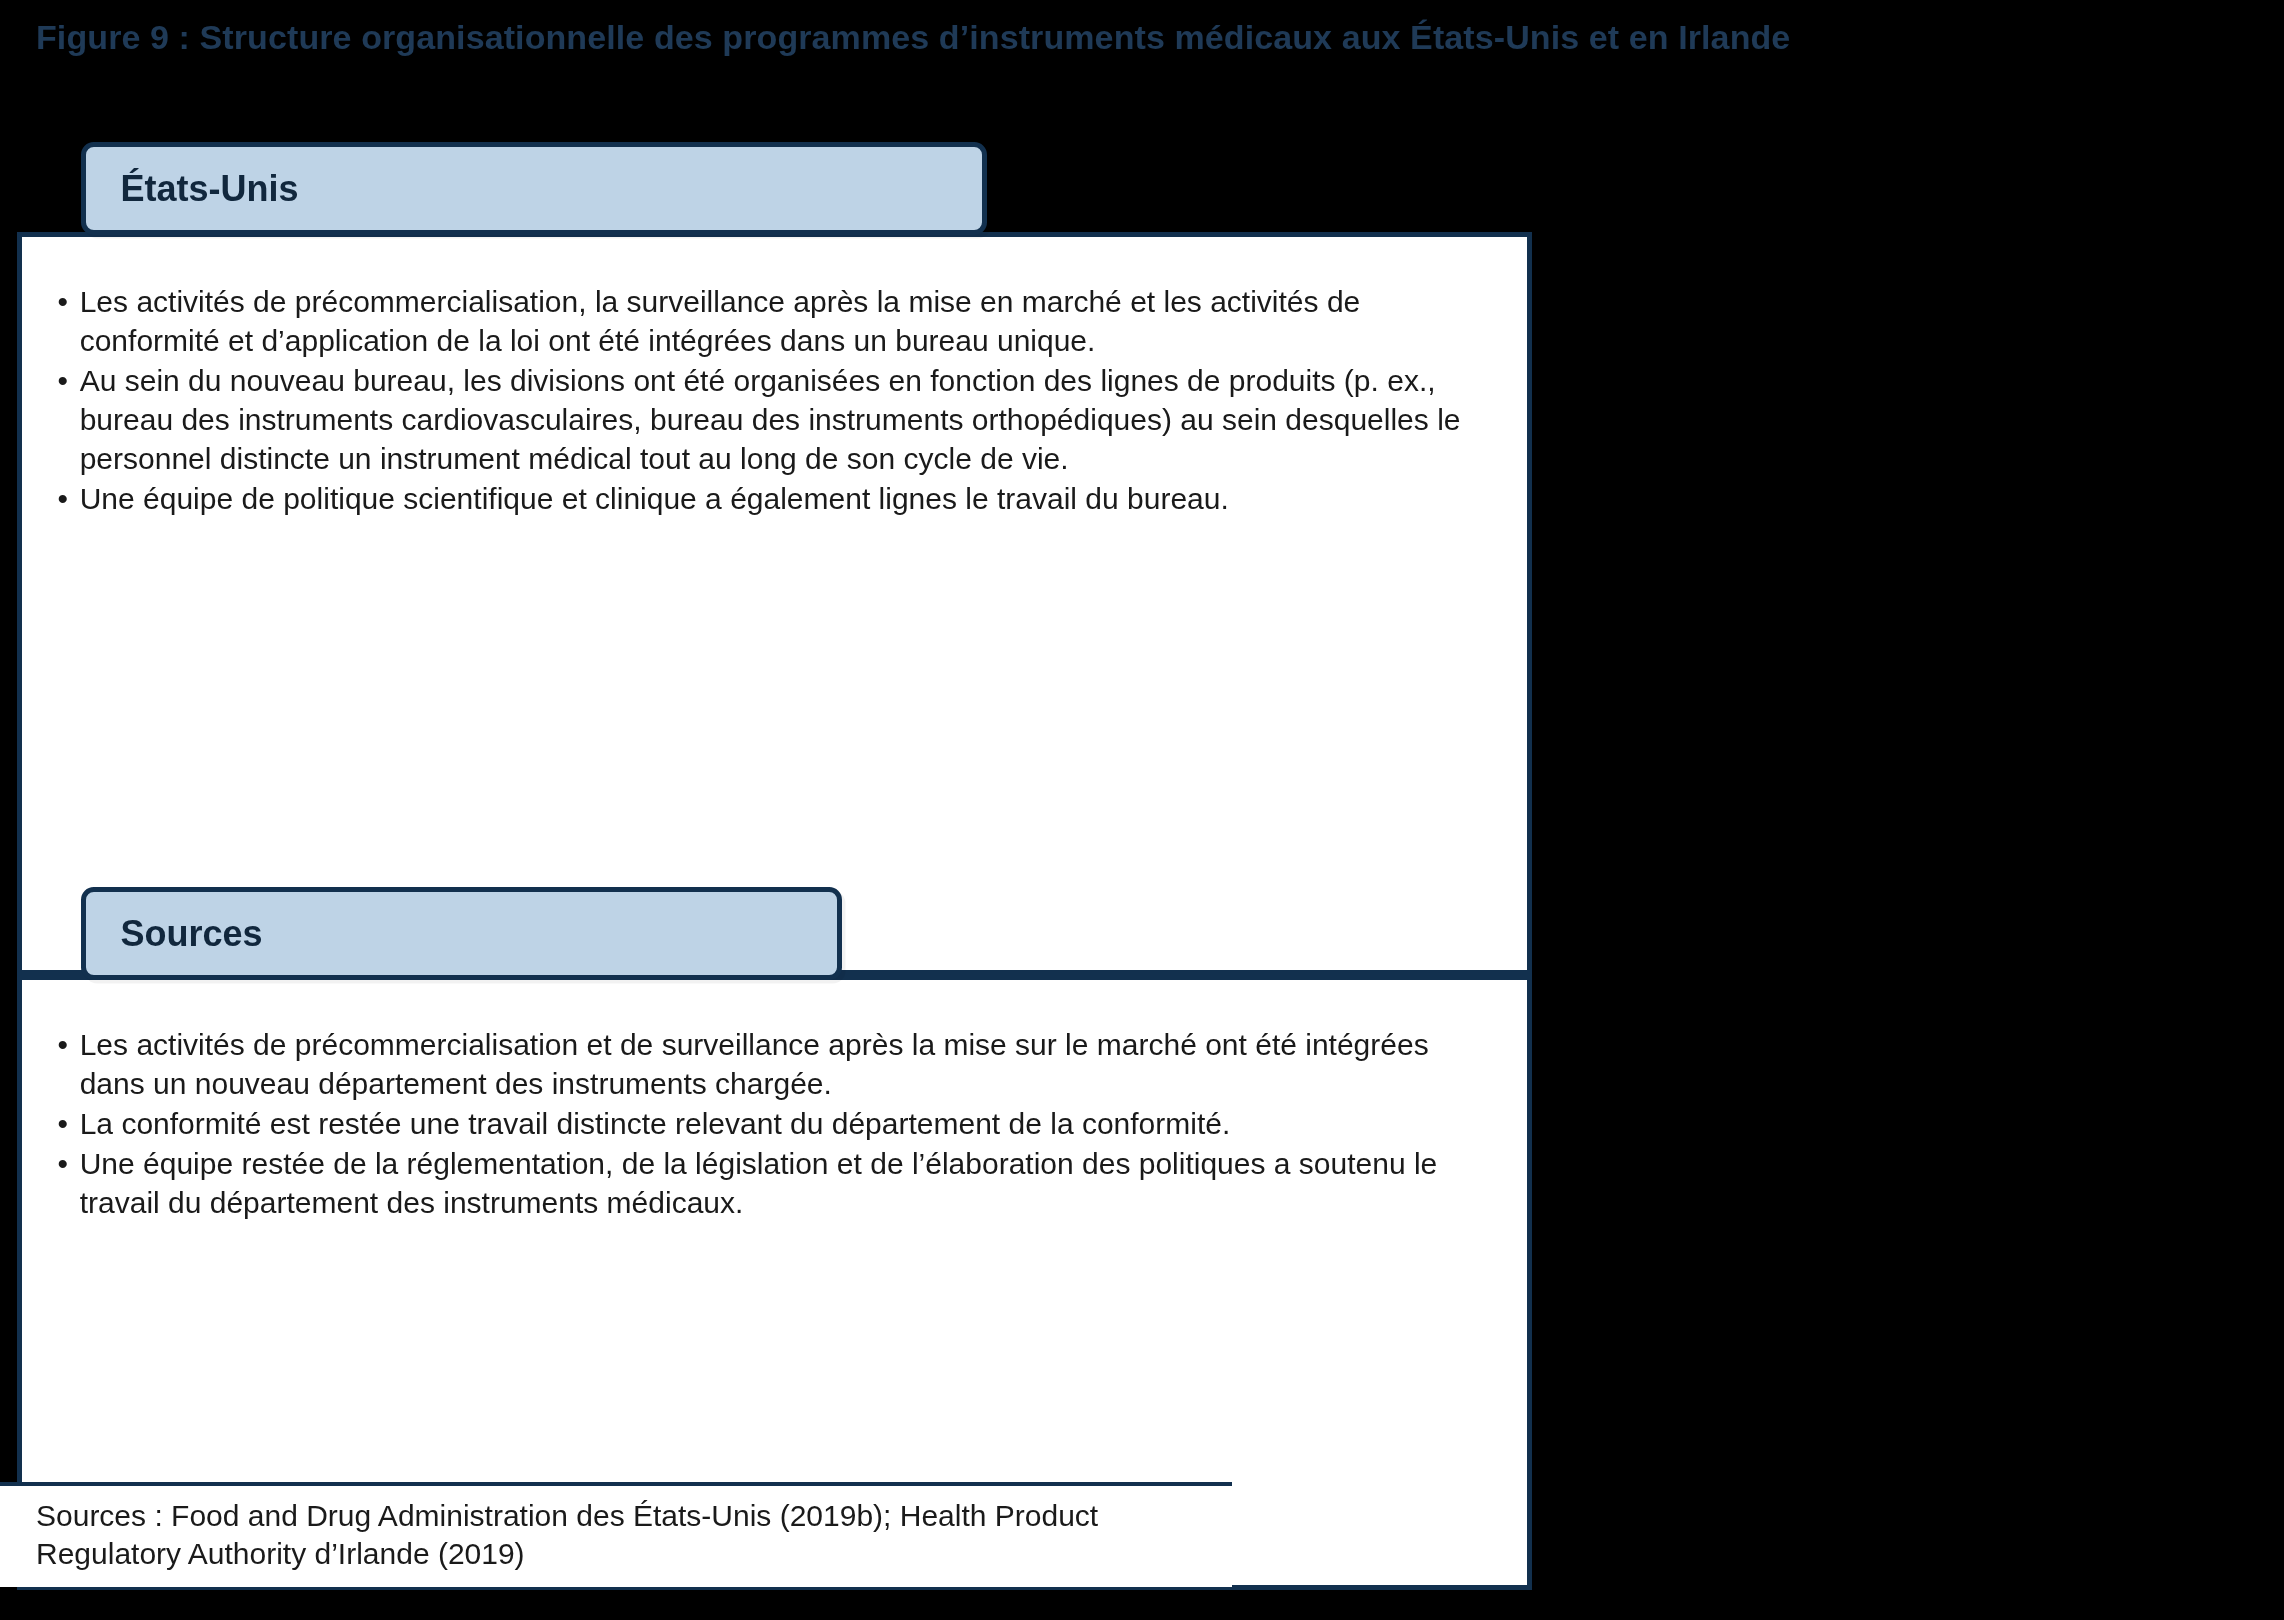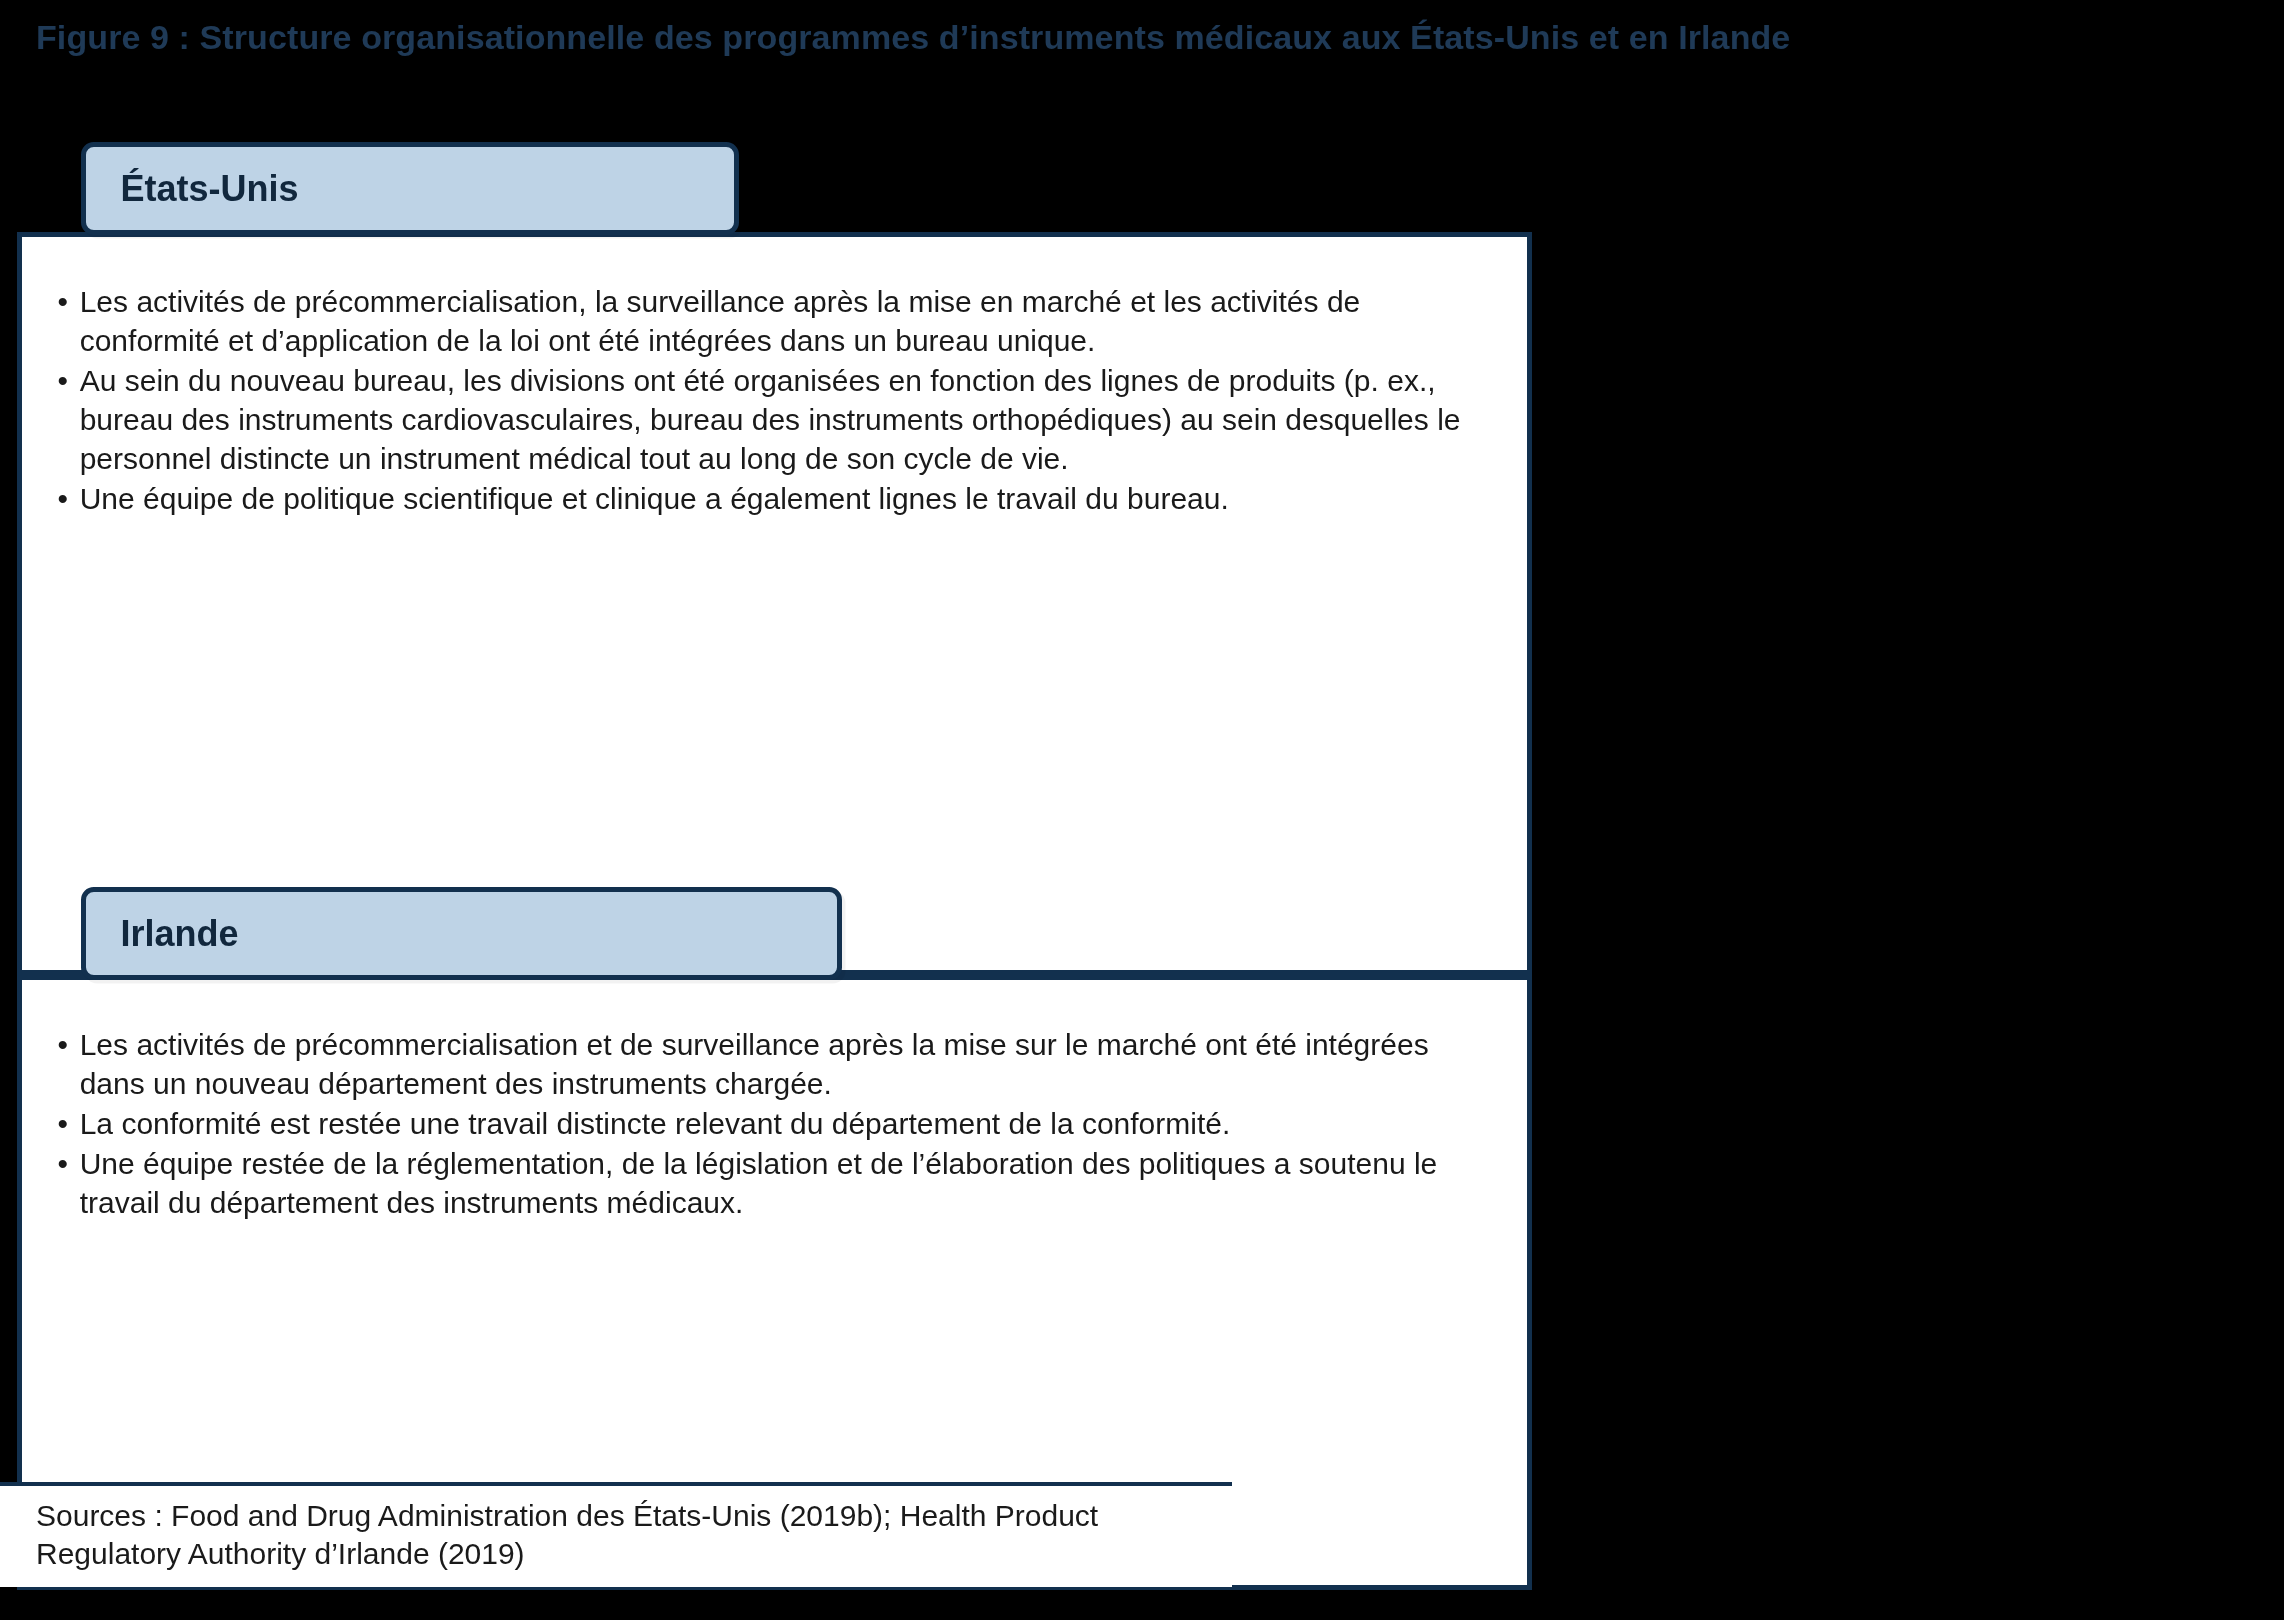--- a/index.html
+++ b/index.html
@@ -78,21 +78,21 @@
     color: #11273d;
     font-size: 36px;
     font-weight: bold;
     z-index: 5;
     box-shadow: 3.5px 3.5px 0 rgba(0,0,0,0.05);
   }
 
   #us-header {
     left: 64px;
     top: 0px;
-    width: 658px;
+    width: 906px;
     height: 93px;
   }
 
   #ie-header {
     left: 64px;
     top: 745px;
     width: 761px;
     height: 93px;
   }
 
@@ -186,21 +186,21 @@
         </li>
         <li class="bullet-item">
           <span class="bullet-dot">•</span>
           <span class="bullet-text">Une équipe restée de la réglementation, de la législation et de l’élaboration des politiques a soutenu le travail du département des instruments médicaux.</span>
         </li>
       </ul>
     </div>
 
     <div class="panel-header" id="us-header">États-Unis</div>
 
-    <div class="panel-header" id="ie-header">Irlande</div>
+    <div class="panel-header" id="ie-header">Sources</div>
 
   </div>
 
   <div class="source-wrap">
     <div class="source-text">Sources : Food and Drug Administration des États-Unis (2019b); Health Product Regulatory Authority d’Irlande (2019)</div>
   </div>
 
 </div>
 
 

